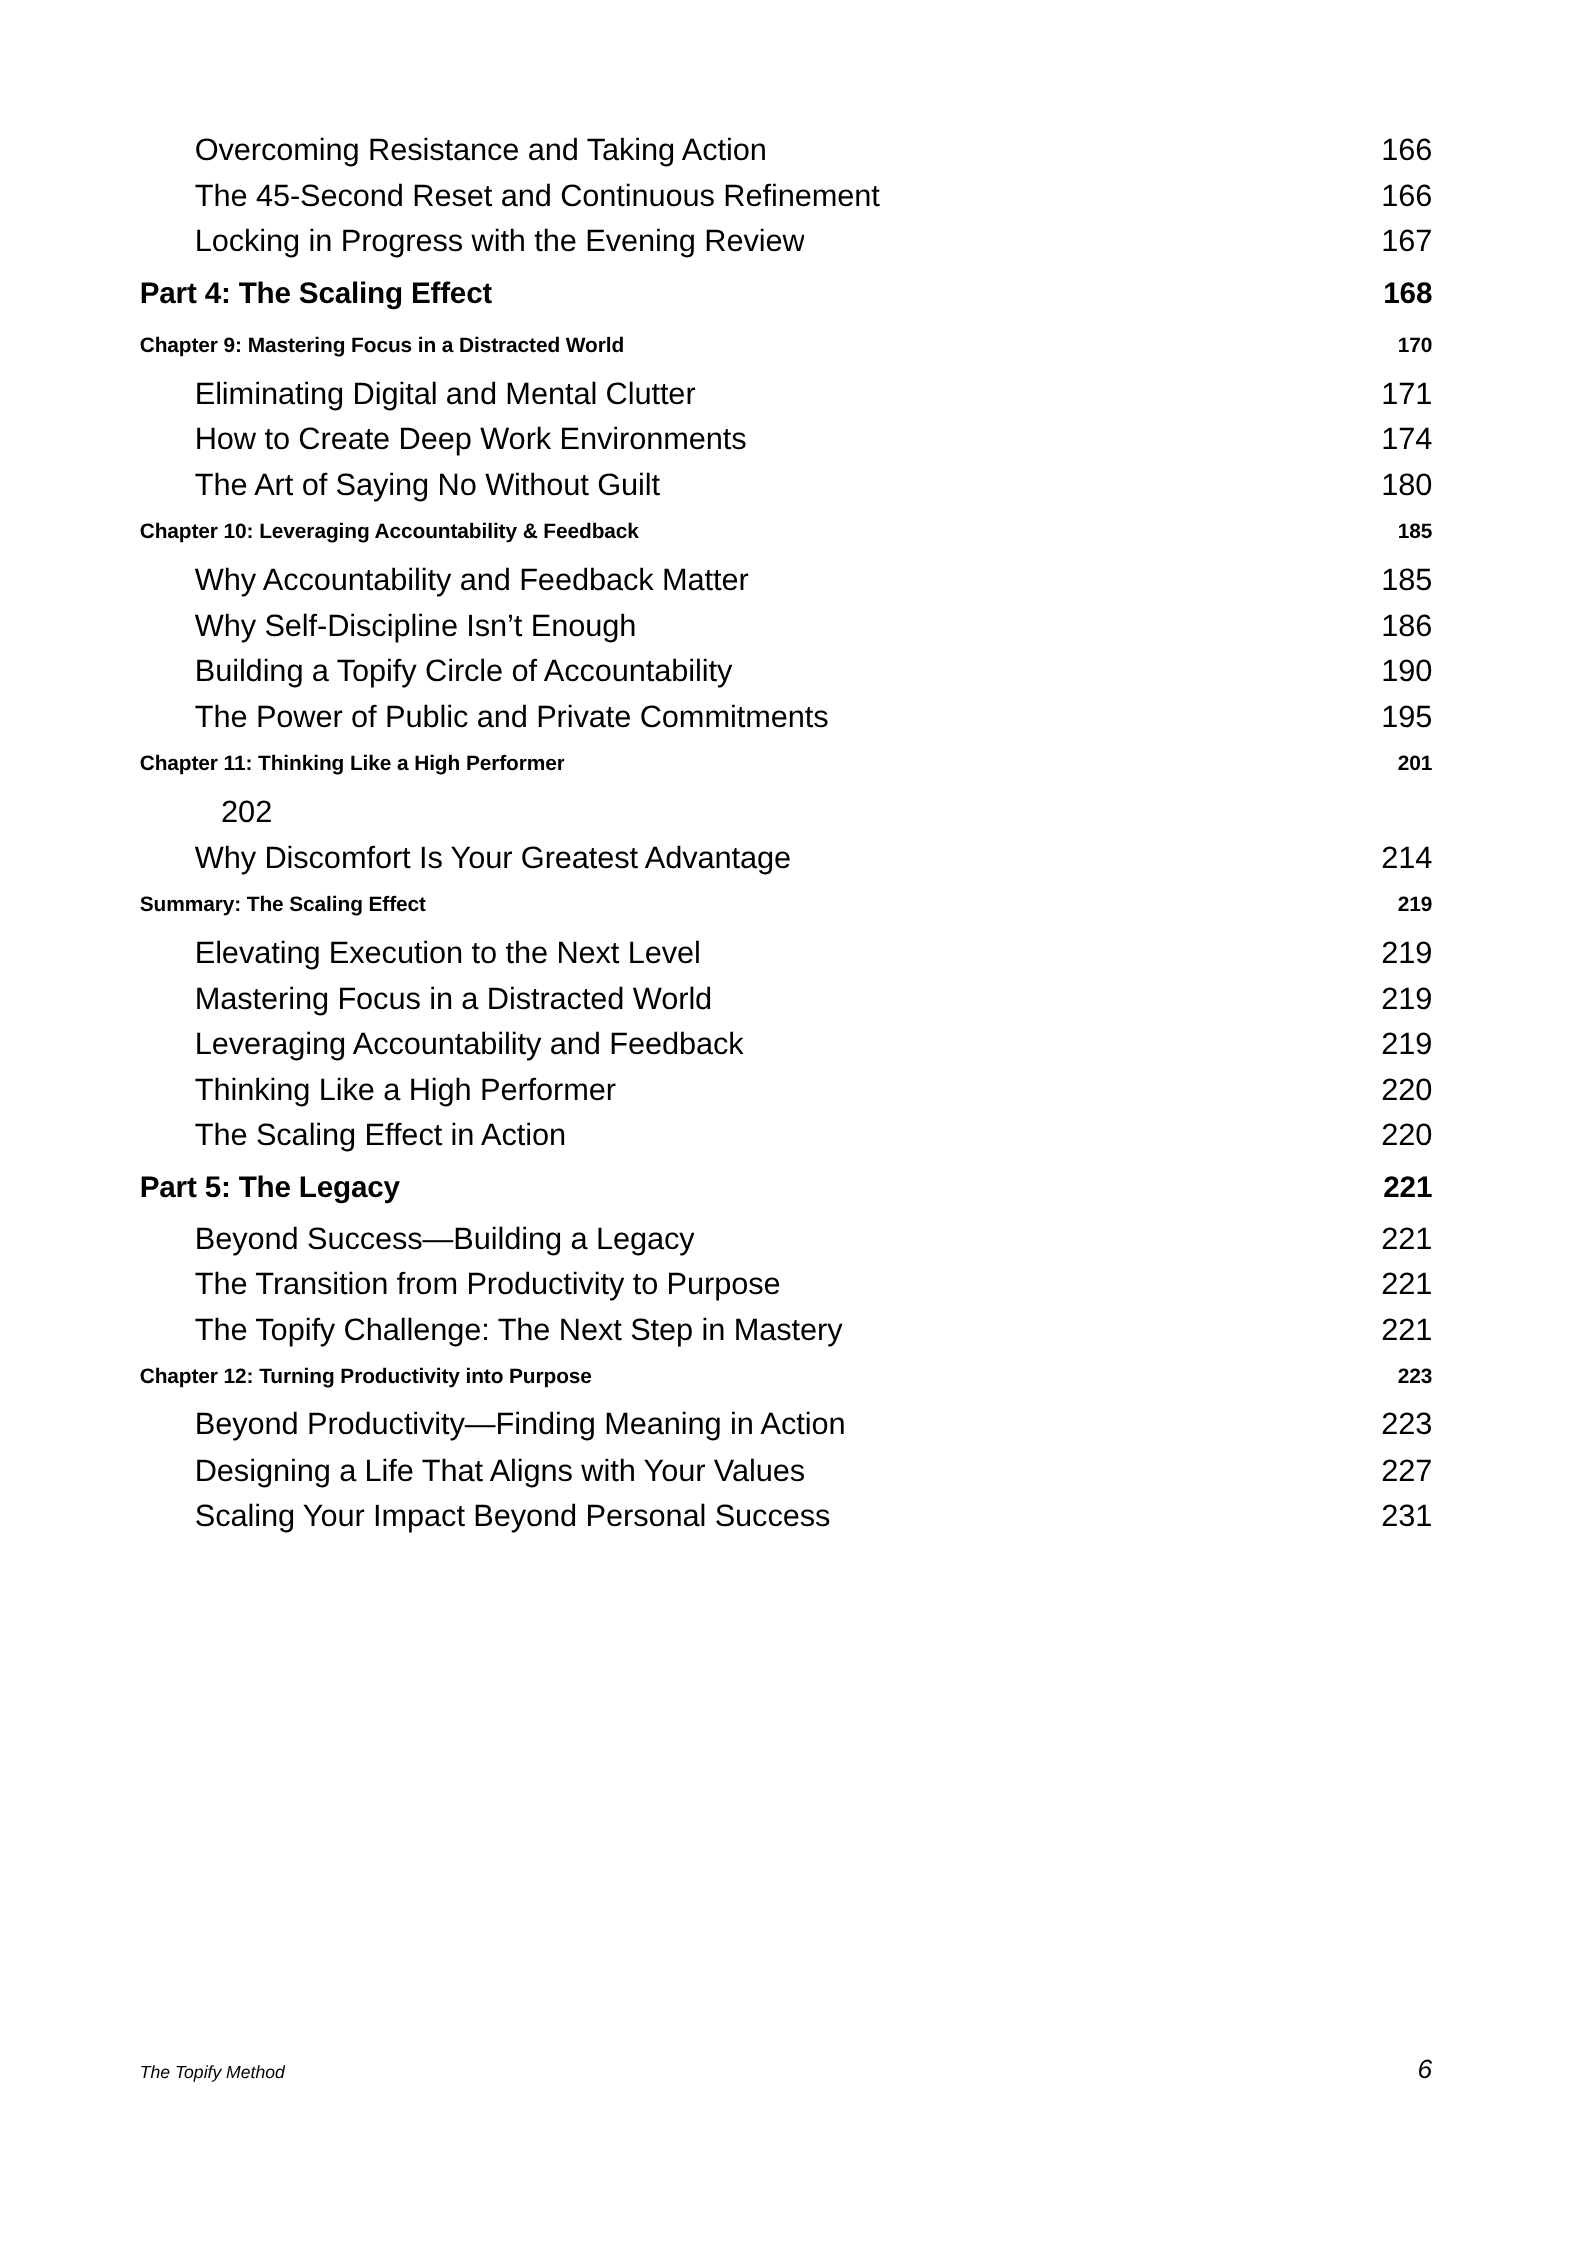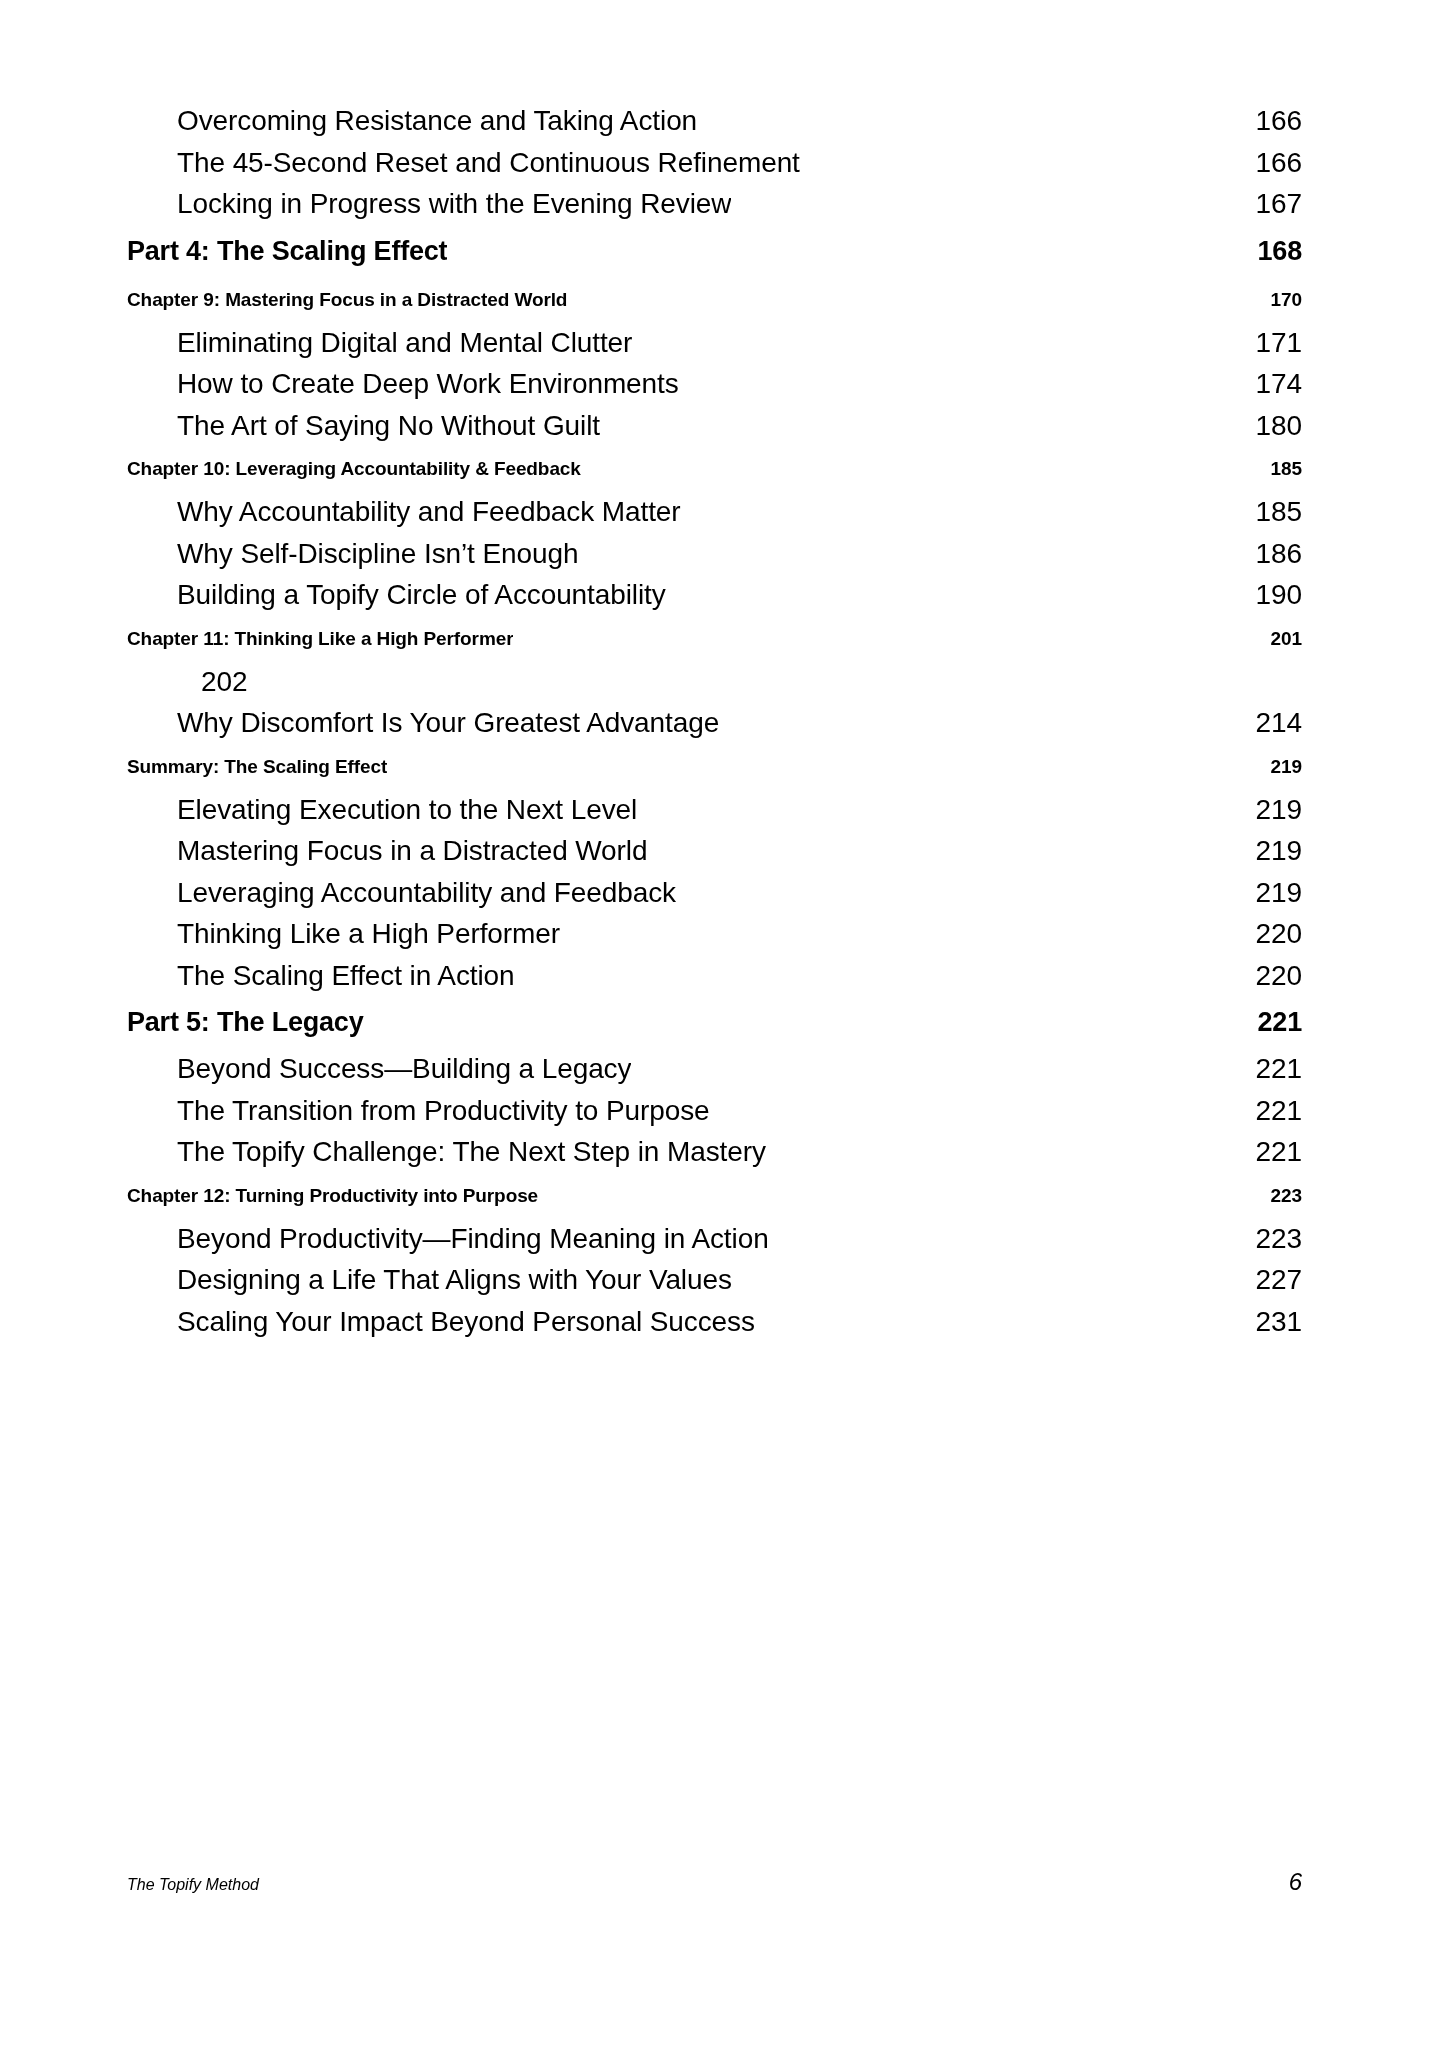--- a/index.html
+++ b/index.html
@@ -43,20 +43,21 @@
 
   .toc-row .title {
     flex: 0 1 auto;
     overflow: hidden;
   }
 
   .toc-row .page-num {
     flex: 0 0 auto;
     text-align: center;
     padding-left: 24px;
+    margin-top: 15px;
   }
 
   
 
   
   .lvl-part {
     height: 52px;
     line-height: 52px;
     margin-left: 0px;
   }
@@ -162,20 +163,24 @@
         <span class="page-num">185</span>
       </div>
       <div class="toc-row lvl-section">
         <span class="title">Why Self-Discipline Isn’t Enough</span>
         <span class="page-num">186</span>
       </div>
       <div class="toc-row lvl-section">
         <span class="title">Building a Topify Circle of Accountability</span>
         <span class="page-num">190</span>
       </div>
+      <div class="toc-row lvl-section">
+        <span class="title">The Power of Public and Private Commitments</span>
+        <span class="page-num">195</span>
+      </div>
       <div class="toc-row lvl-chapter">
         <span class="title">Chapter 11: Thinking Like a High Performer</span>
         <span class="page-num">201</span>
       </div>
       <div class="toc-row lvl-section">
         <span class="page-num">202</span>
       </div>
       <div class="toc-row lvl-section">
         <span class="title">Why Discomfort Is Your Greatest Advantage</span>
         <span class="page-num">214</span>

